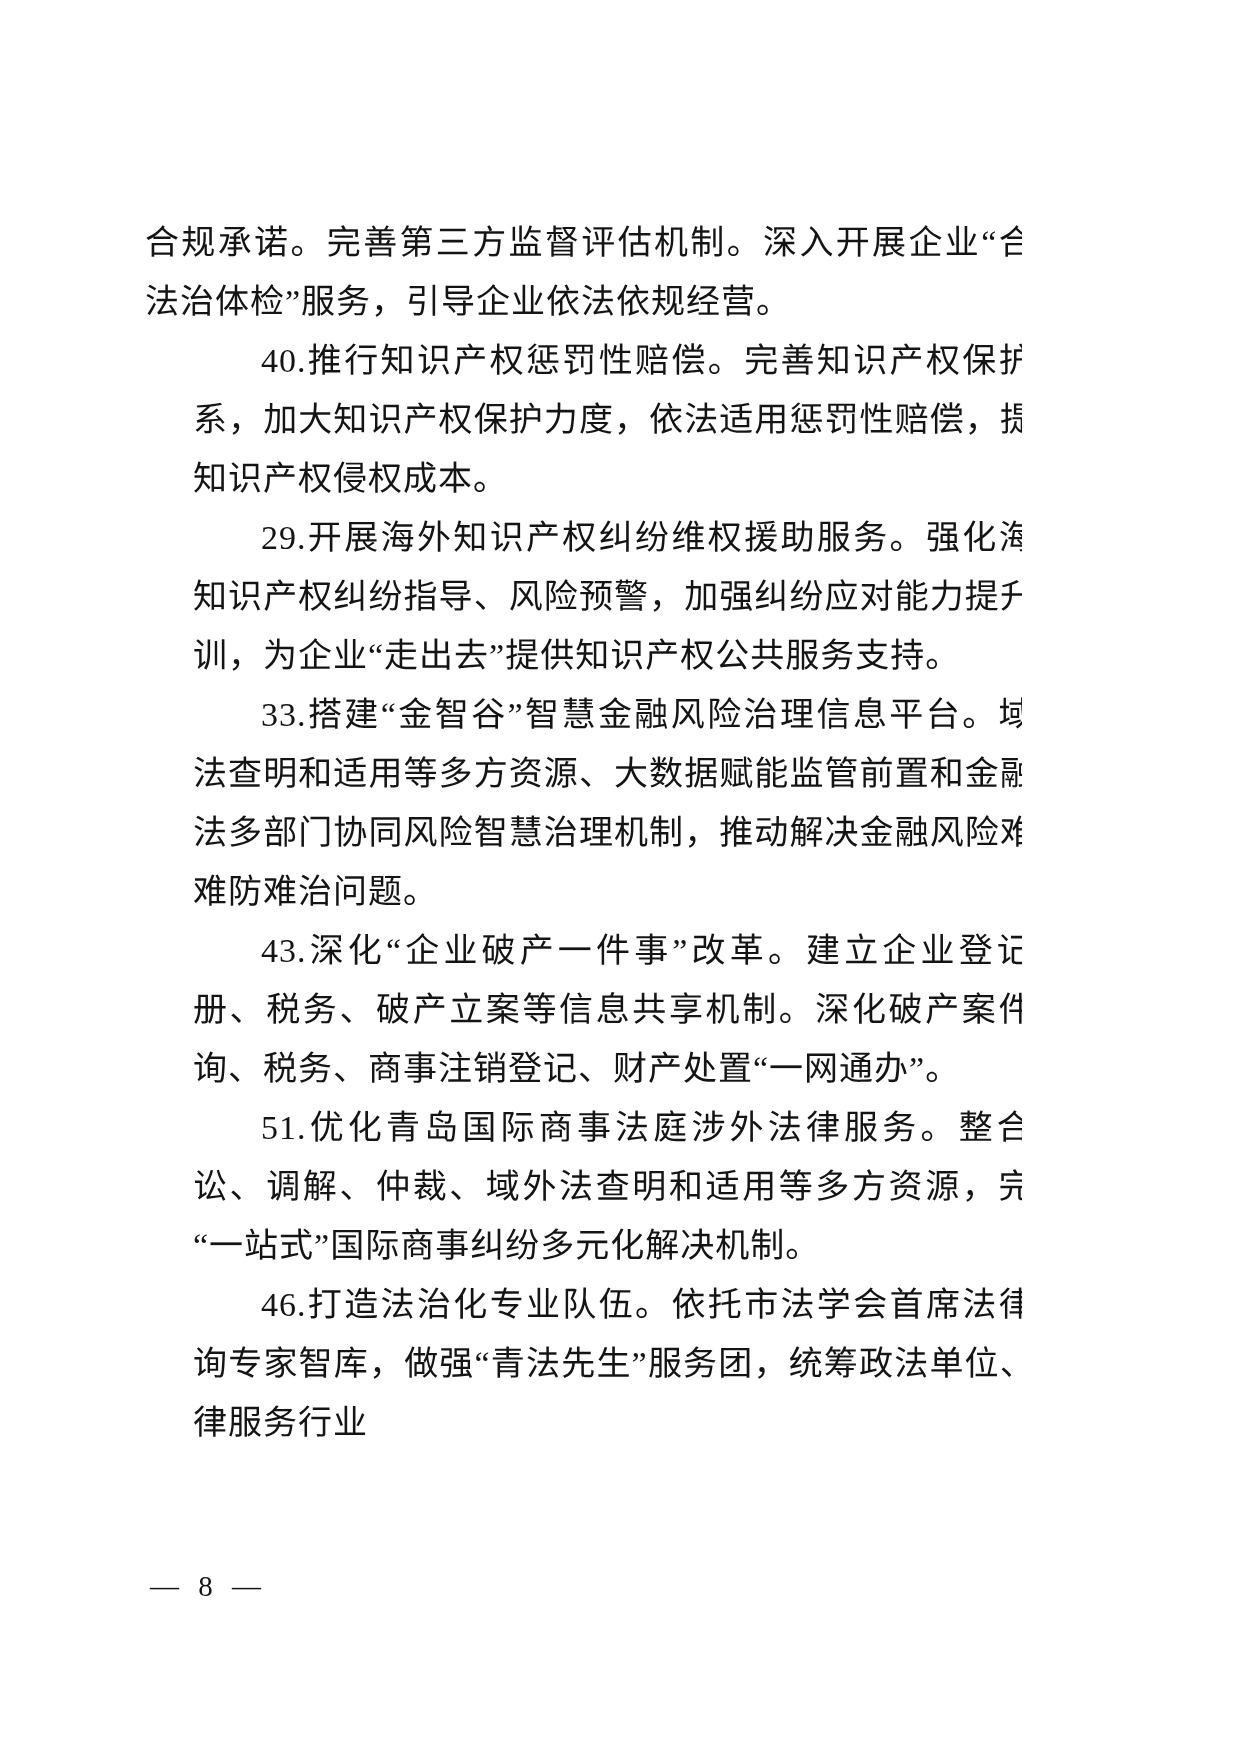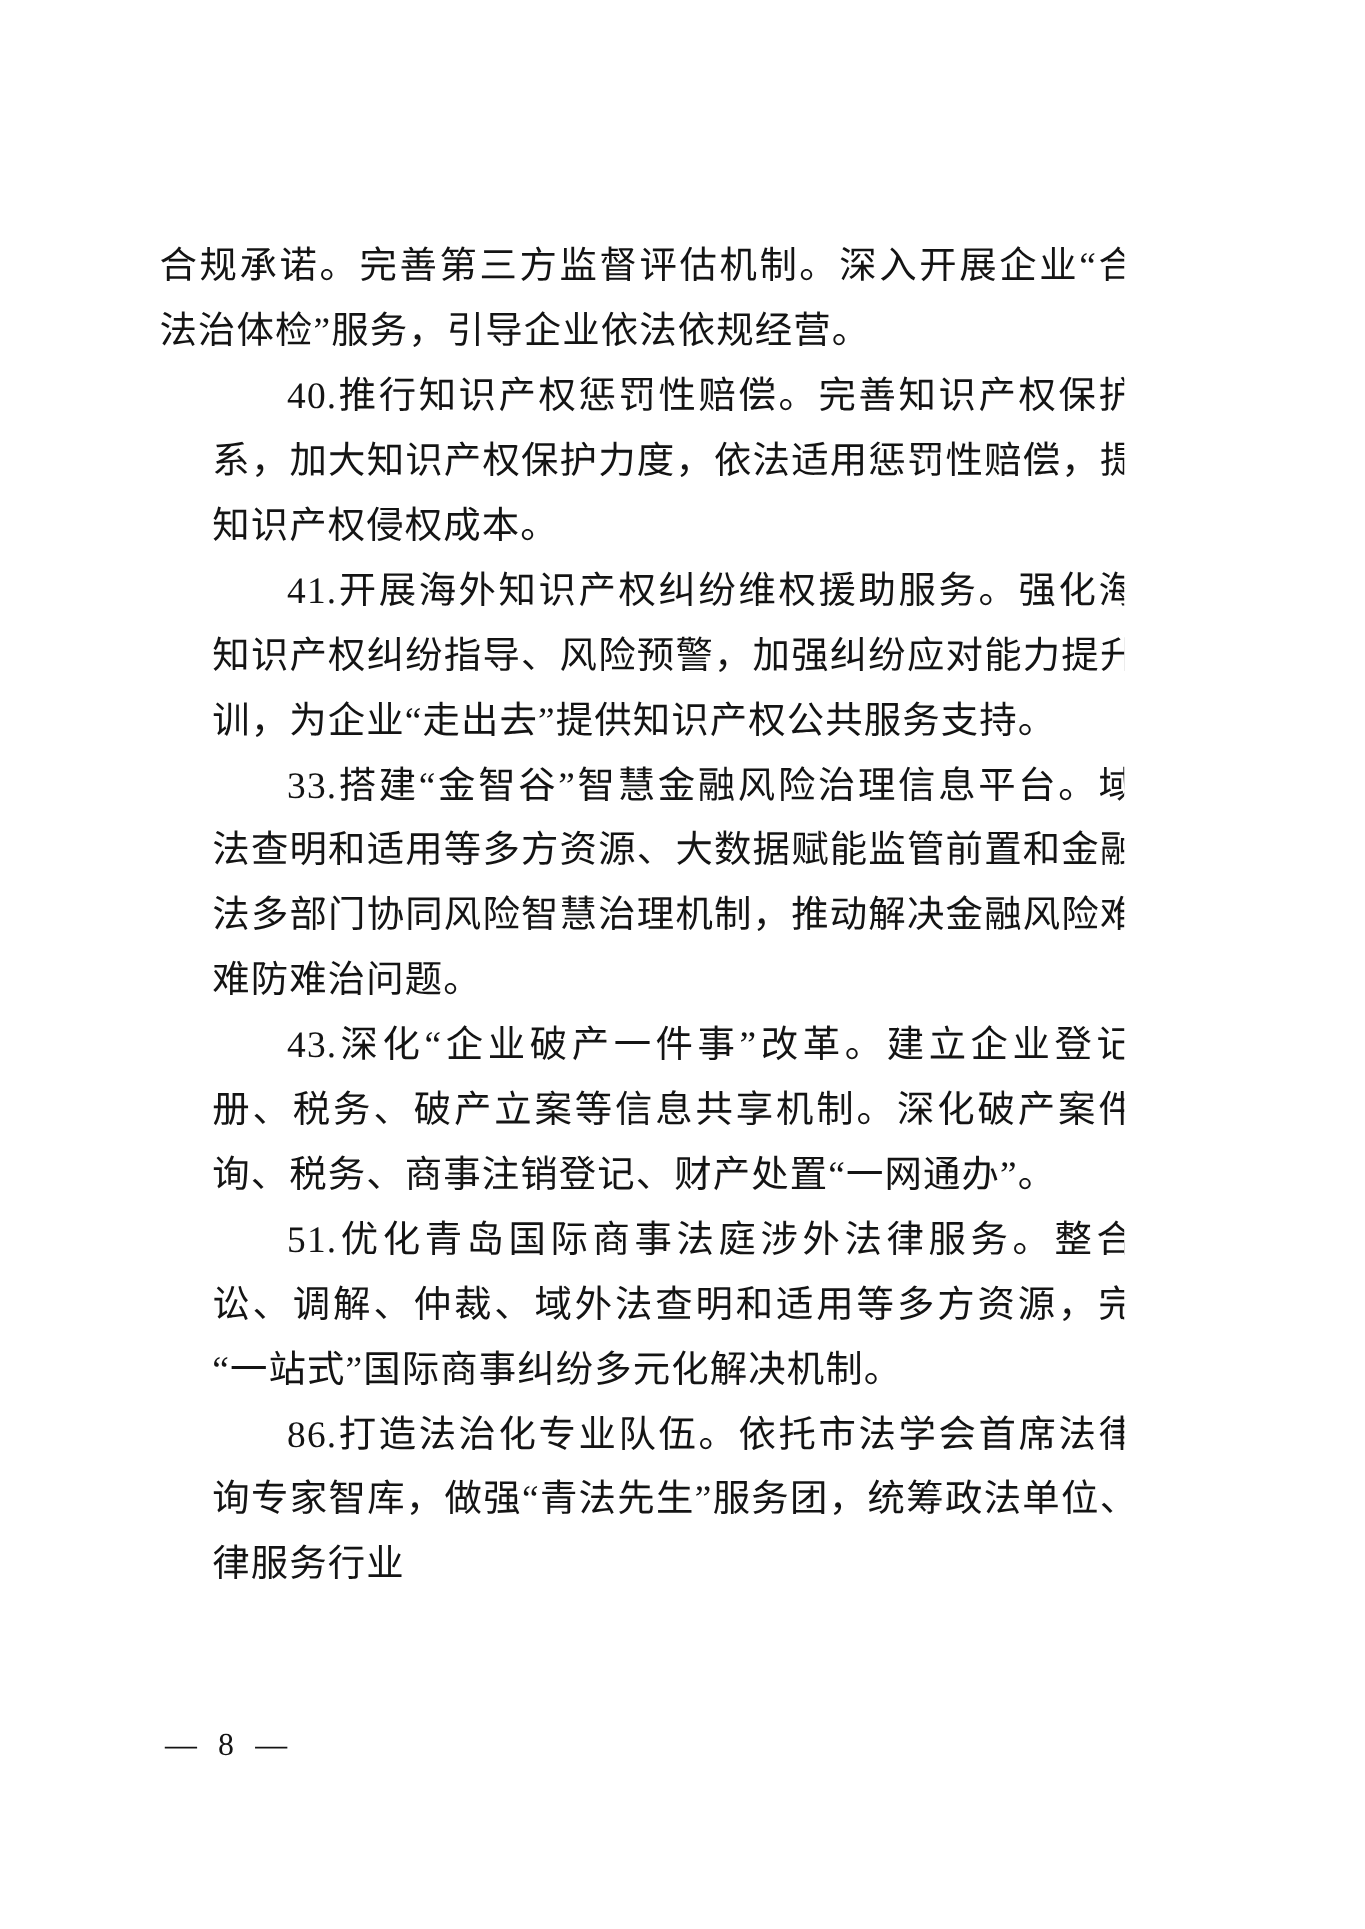--- a/index.html
+++ b/index.html
@@ -61,38 +61,38 @@
 
     <p class="para">
       <span>合规承诺。完善第三方监督评估机制。深入开展企业“合规法治体检”服务，引导企业依法依规经营。</span>
     </p>
 
     <p class="para indent">
       <span class="item-title">40.推行知识产权惩罚性赔偿。</span><span>完善知识产权保护体系，加大知识产权保护力度，依法适用惩罚性赔偿，提高知识产权侵权成本。</span>
     </p>
 
     <p class="para indent">
-      <span class="item-title">41.开展海外知识产权纠纷维权援助服务。</span><span>强化海外知识产权纠纷指导、风险预警，加强纠纷应对能力提升培训，为企业“走出去”提供知识产权公共服务支持。</span>
+      <span class="item-title">29.开展海外知识产权纠纷维权援助服务。</span><span>强化海外知识产权纠纷指导、风险预警，加强纠纷应对能力提升培训，为企业“走出去”提供知识产权公共服务支持。</span>
     </p>
 
     <p class="para indent">
       <span class="item-title">33.搭建“金智谷”智慧金融风险治理信息平台。</span><span>域外法查明和适用等多方资源、大数据赋能监管前置和金融司法多部门协同风险智慧治理机制，推动解决金融风险难管难防难治问题。</span>
     </p>
 
     <p class="para indent">
       <span class="item-title">43.深化“企业破产一件事”改革。</span><span>建立企业登记注册、税务、破产立案等信息共享机制。深化破产案件查询、税务、商事注销登记、财产处置“一网通办”。</span>
     </p>
 
     <p class="para indent">
       <span class="item-title">51.优化青岛国际商事法庭涉外法律服务。</span><span>整合诉讼、调解、仲裁、域外法查明和适用等多方资源，完善“一站式”国际商事纠纷多元化解决机制。</span>
     </p>
 
 
     <p class="para indent">
-      <span class="item-title">86.打造法治化专业队伍。</span><span>依托市法学会首席法律咨询专家智库，做强“青法先生”服务团，统筹政法单位、法律服务行业</span>
+      <span class="item-title">46.打造法治化专业队伍。</span><span>依托市法学会首席法律咨询专家智库，做强“青法先生”服务团，统筹政法单位、法律服务行业</span>
     </p>
 
   </main>
 
   <footer class="page-footer">
     <span class="page-number">— 8 —</span>
   </footer>
 
 </div>
 

